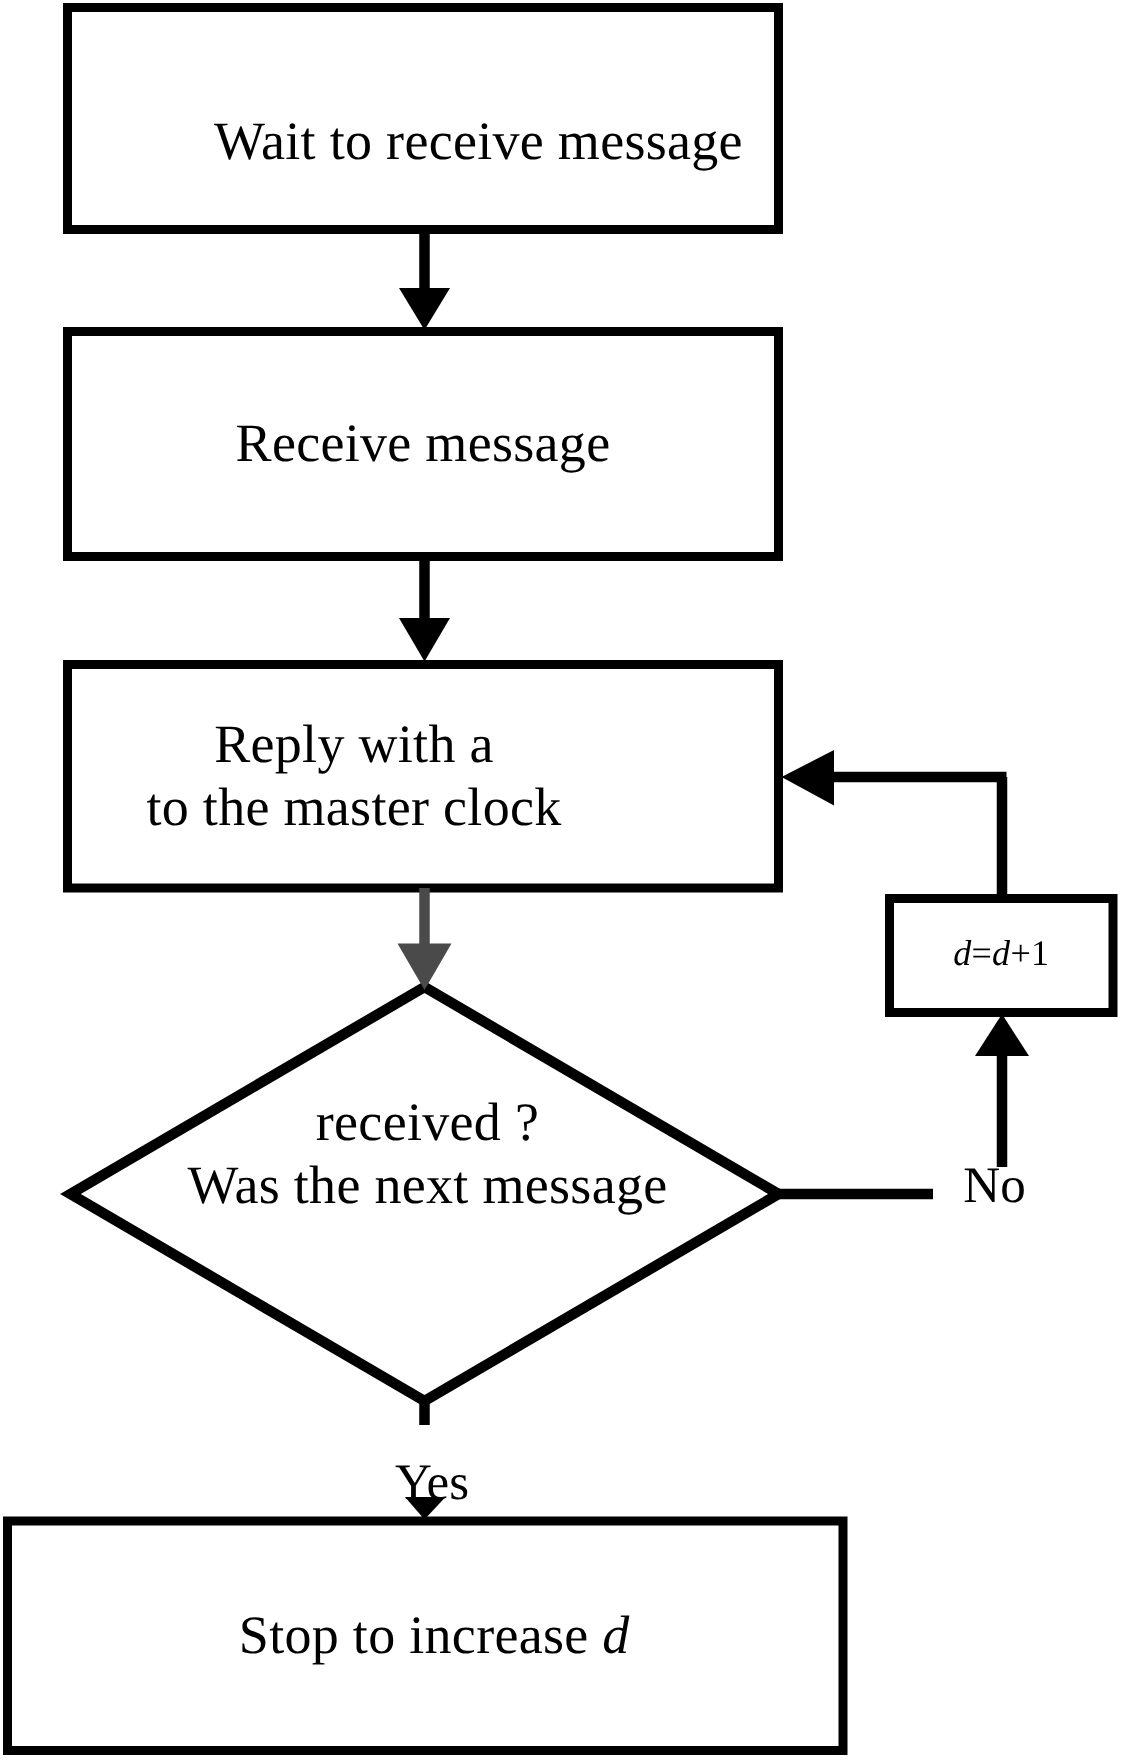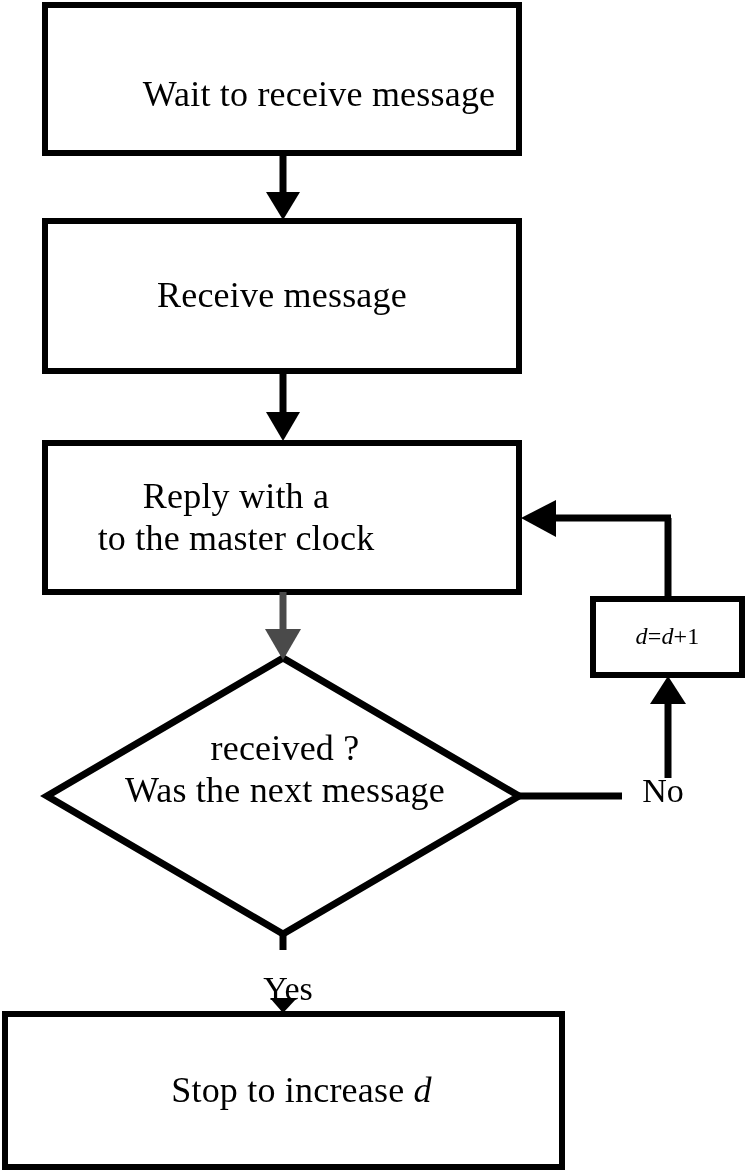--- a/index.html
+++ b/index.html
@@ -49,21 +49,21 @@
   }
   .italic-var {
     font-style: italic;
   }
   
   #box-wait-text     { left: 42px;  top: 18px;    width: 480px; height: 154px; margin-left: 37px; }
   #box-receive-text  { left: 42px;  top: 218px;  width: 480px; height: 156px; }
   #box-reply-text    { left: 42px;  top: 440px;  width: 388px; height: 155px; }
   #box-increment-text{ left: 590px; top: 596px;  width: 155px; height: 82px; font-size: 24px; }
   #diamond-text      { left: 60px;  top: 720px;  width: 450px; height: 100px; }
-  #box-stop-text     { left: 20px;   top: 1011px; width: 563px; height: 159px; }
+  #box-stop-text     { left: 8px;   top: 1011px; width: 563px; height: 159px; }
 
   #label-no  { left: 618px; top: 774px; width: 90px; }
   #label-yes { left: 243px; top: 948px; width: 90px; margin-top: 24px; }
 </style>
 </head>
 <body>
 
 <div id="flowchart-root">
 
   <svg id="flow-svg" viewBox="0 0 750 1173" xmlns="http://www.w3.org/2000/svg">

